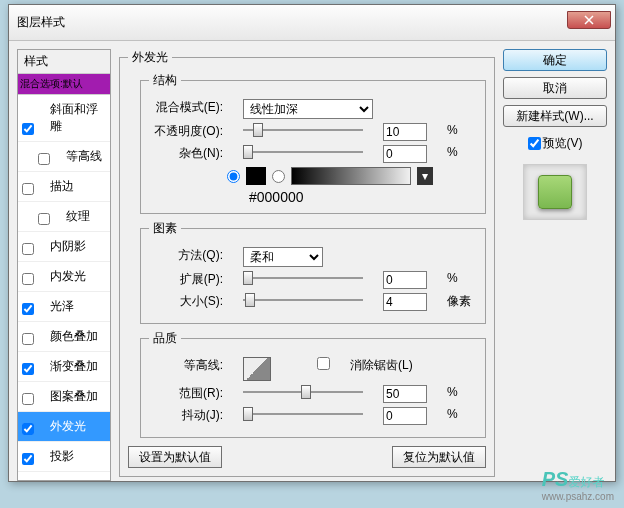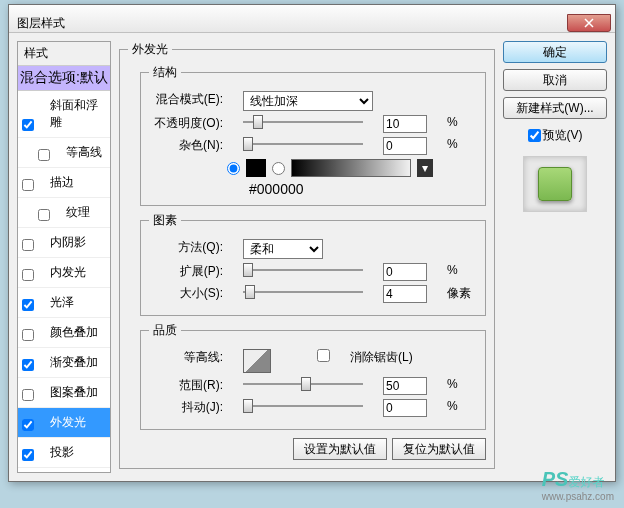--- a/index.html
+++ b/index.html
@@ -1,24 +1,24 @@
 <!DOCTYPE html>
 <html><head>
 <meta charset="utf-8">
 <style>
 *{box-sizing:border-box;margin:0;padding:0;font-family:"Microsoft YaHei",SimSun,sans-serif;font-size:12px}
 body{background:#b8d4e0;width:624px;height:508px;overflow:hidden}
 .window{position:absolute;left:8px;top:4px;width:608px;height:478px;background:#f0f0f0;border:1px solid #707070;box-shadow:2px 2px 8px rgba(0,0,0,.3)}
-.titlebar{height:28px;background:linear-gradient(#fdfdfd,#e8e8e8);border-bottom:1px solid #c0c0c0;display:flex;align-items:flex-end;padding:0 4px}
+.titlebar{height:36px;background:linear-gradient(#fdfdfd,#e8e8e8);border-bottom:1px solid #c0c0c0;display:flex;align-items:center;padding:0 4px}
 .titlebar .title{flex:1;padding-left:4px}
 .close-btn{width:44px;height:18px;background:linear-gradient(#e39e8f,#c75050);border:1px solid #8b3a3a;border-radius:0 0 3px 3px;display:flex;align-items:center;justify-content:center;color:#fff;font-weight:bold;margin-top:-6px}
 .content{display:flex;padding:8px;gap:8px;height:calc(100% - 28px)}
 .sidebar{width:104px;border:1px solid #a0a0a0;background:#fff}
 .sidebar-header{background:#f0f0f0;border-bottom:1px solid #ccc;padding:3px 6px}
-.sidebar-sub{background:#c4b5fd;border-bottom:1px solid #ccc;padding:3px 2px;font-size:14px}
+.sidebar-sub{background:#a21caf;border-bottom:1px solid #ccc;padding:3px 2px;font-size:10px}
 .sidebar-item{padding:6px 4px;display:flex;align-items:flex-end;gap:16px;border-bottom:1px solid #eee;cursor:pointer}
 .sidebar-item.indent{padding-left:20px}
 .sidebar-item.selected{background:#3399ff;color:#fff}
 .sidebar-item input[type=checkbox]{width:12px;height:12px}
 .main{flex:1;position:relative}
 .fieldset{border:1px solid #a0a0a0;margin-bottom:6px;padding:6px 8px 8px}
 .fieldset legend{padding:0 4px;font-size:12px}
 .nested{margin-left:12px}
 .row{display:flex;align-items:flex-start;margin:4px 0;gap:20px}
 .row label{width:74px;text-align:right}
@@ -34,21 +34,21 @@
 .grad-box::after{content:"";position:absolute;inset:0;background:repeating-conic-gradient(#ccc 0 25%,#fff 0 50%) 0 0/8px 8px;z-index:-1}
 .dd-arrow{width:16px;height:18px;background:#333;display:flex;align-items:center;justify-content:center;color:#fff}
 .hex-label{margin-left:100px;font-size:14px}
 .contour-box{width:28px;height:24px;border:1px solid #666;background:linear-gradient(135deg,#eee 50%,#888 50%)}
 .right-panel{width:110px;display:flex;flex-direction:column;gap:6px;align-items:center}
 .btn{width:104px;height:22px;border:1px solid #707070;background:linear-gradient(#fdfdfd,#e4e4e4);cursor:pointer;border-radius:3px}
 .btn.primary{border:1px solid #3c7fb1;background:linear-gradient(#eaf6fd,#b0dff7)}
 .preview-check{display:flex;align-items:center;gap:2px;margin-top:2px}
 .preview-box{width:64px;height:56px;background:#e8e8e8;border:1px solid #ccc;display:flex;align-items:center;justify-content:center;margin-top:6px;box-shadow:inset 0 0 6px rgba(0,0,0,.2)}
 .preview-icon{width:34px;height:34px;background:linear-gradient(#a8d878,#7bb850);border:1px solid #5a9030;border-radius:4px;box-shadow:0 2px 4px rgba(0,0,0,.4)}
-.btn-row{display:flex;gap:5px;justify-content:flex-end;margin-top:8px}
+.btn-row{display:flex;gap:12px;justify-content:space-between;margin-top:8px}
 .btn-sm{width:94px;height:22px;border:1px solid #707070;background:linear-gradient(#fdfdfd,#e4e4e4);cursor:pointer}
 .watermark{position:absolute;right:10px;bottom:6px;font-size:16px;color:#5bd4c8}
 .watermark .ps{font-weight:bold;font-style:italic;color:#4ac4b8;font-size:20px}
 .watermark .url{font-size:10px;color:#888;display:block;text-align:right}
 </style>
 </head>
 <body>
 
 <div class="window">
   <div class="titlebar">

